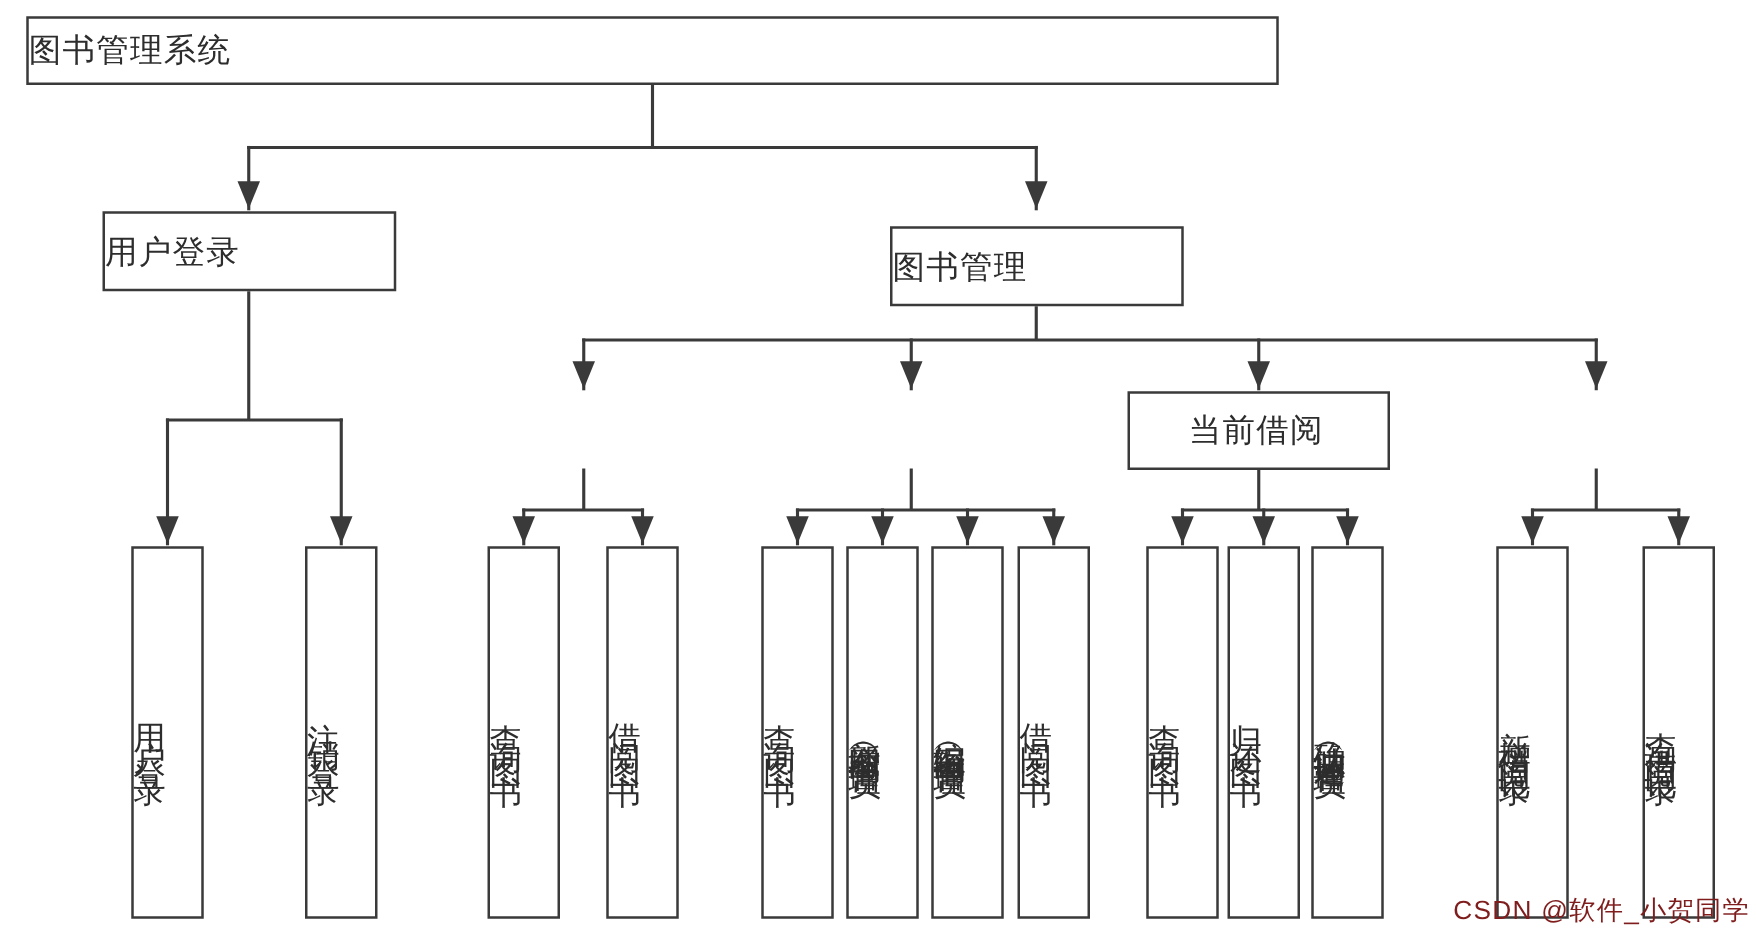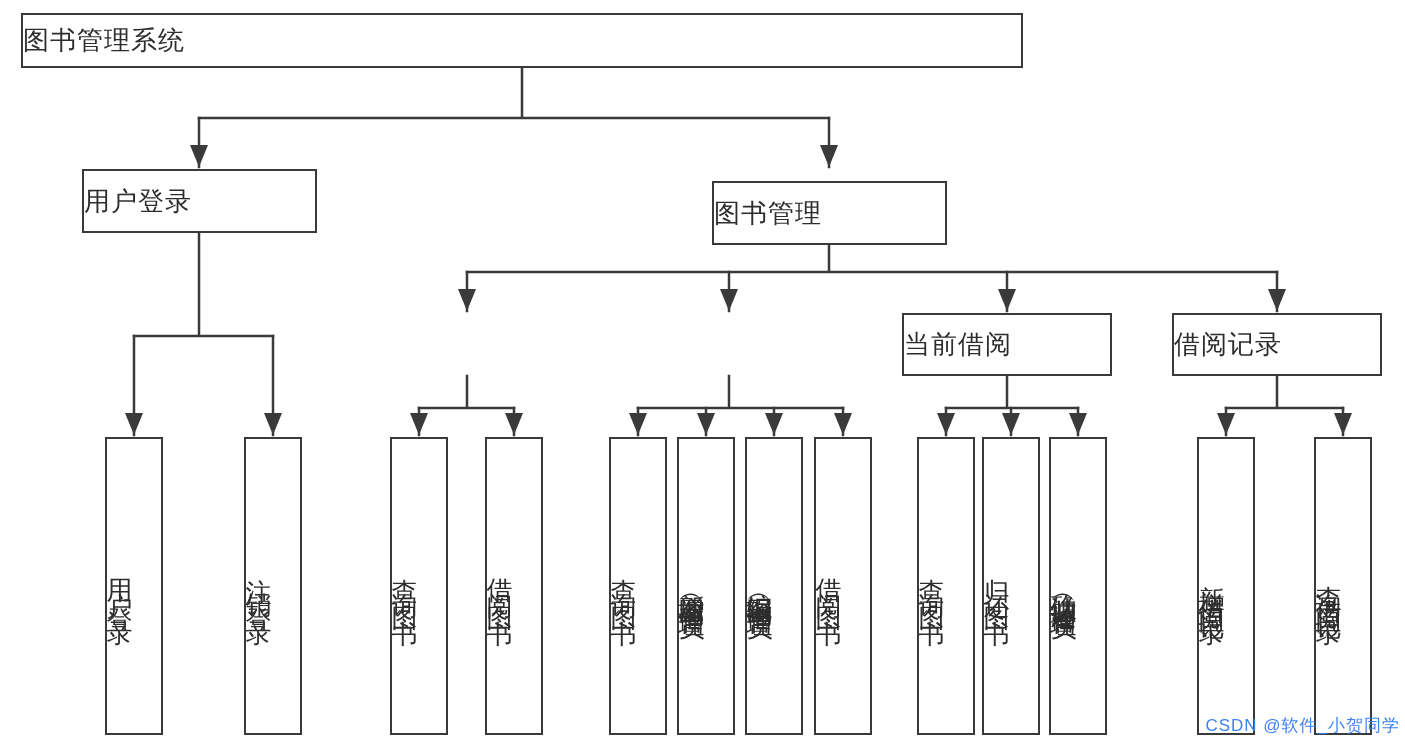--- a/index.html
+++ b/index.html
@@ -42,43 +42,43 @@
     white-space: nowrap;
   }
   .vtext.ls-m { letter-spacing: 7px; }
   .vtext.ls-t { letter-spacing: 3px; }
   
   #n-root   { left: 21px;   top: 13px;  width: 1002px; height: 55px; }
   #n-login  { left: 82px;   top: 169px; width: 235px;  height: 64px; }
   #n-mgmt   { left: 712px;  top: 169px; width: 235px;  height: 64px; margin-top: 12px; }
   #n-rec    { left: 363px;  top: 313px; width: 209px;  height: 63px; }
   #n-bor    { left: 624px;  top: 313px; width: 209px;  height: 63px; }
-  #n-cur    { left: 902px;  top: 313px; width: 210px;  height: 63px; }
+  #n-cur    { left: 902px;  top: 313px; width: 210px;  height: 63px; padding-left: 47px; }
   #n-his    { left: 1172px; top: 313px; width: 210px;  height: 63px; }
   .leaf { top: 437px; width: 58px; height: 298px; }
   #l-a1 { left: 105px; }
   #l-a2 { left: 244px; }
   #l-b1 { left: 390px; }
   #l-b2 { left: 485px; }
   #l-c1 { left: 609px; }
   #l-c2 { left: 677px; }
   #l-c3 { left: 745px; }
   #l-c4 { left: 814px; }
   #l-d1 { left: 917px; }
   #l-d2 { left: 982px; }
   #l-d3 { left: 1049px; }
   #l-e1 { left: 1197px; }
   #l-e2 { left: 1314px; }
   #watermark {
     position: absolute;
     right: 5px;
     top: 714px;
     z-index: 3;
-    font-size: 17px;
-    color: #3b82f6;
+    font-size: 21px;
+    color: #7f1d1d;
     letter-spacing: 1px;
     white-space: nowrap;
   }
 </style>
 </head>
 <body>
 
 <div id="canvas">
 
   <svg id="wires" width="1405" height="747" viewBox="0 0 1405 747">
@@ -131,23 +131,20 @@
   <div class="node hnode" id="n-login">
     <span>用户登录</span>
   </div>
   <div class="node hnode" id="n-mgmt">
     <span>图书管理</span>
   </div>
 
   <div class="node hnode" id="n-cur">
     <span>当前借阅</span>
   </div>
-  <div class="node hnode" id="n-his">
-    <span>借阅记录</span>
-  </div>
 
   <div class="node vnode leaf" id="l-a1">
     <span class="vtext">用户登录</span>
   </div>
   <div class="node vnode leaf" id="l-a2">
     <span class="vtext">注销登录</span>
   </div>
 
   <div class="node vnode leaf" id="l-b1">
     <span class="vtext">查询图书</span>

